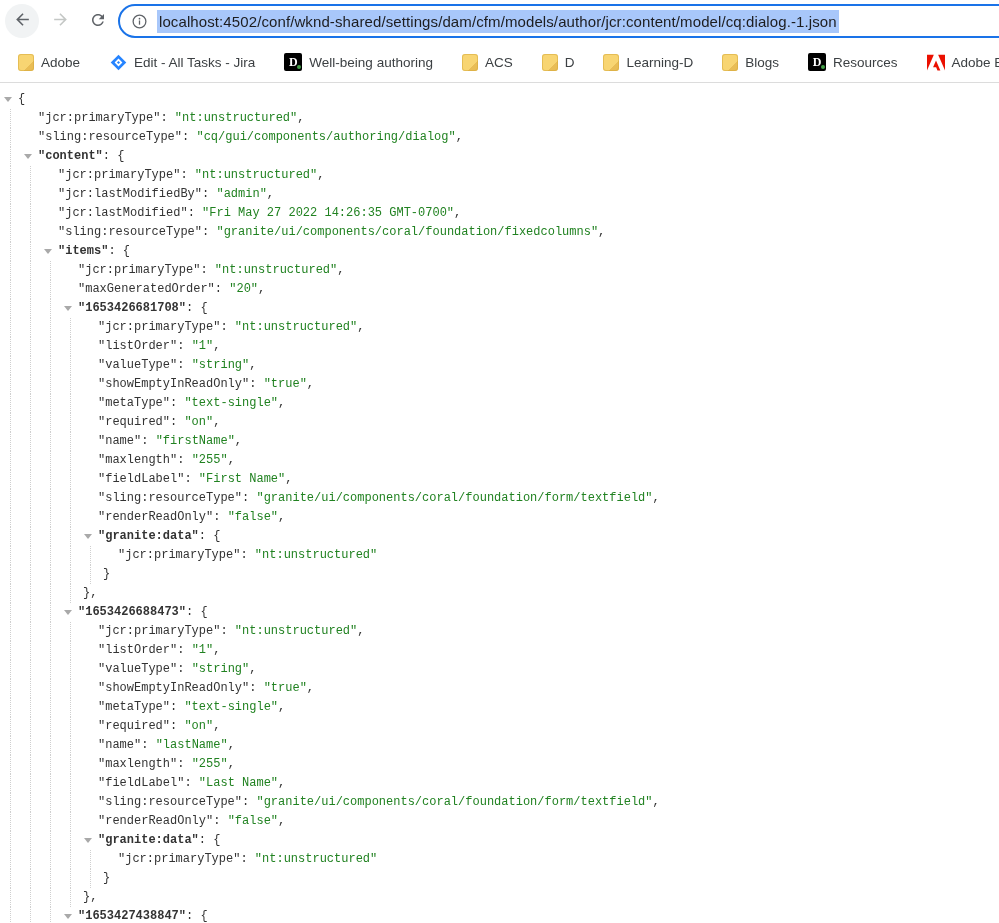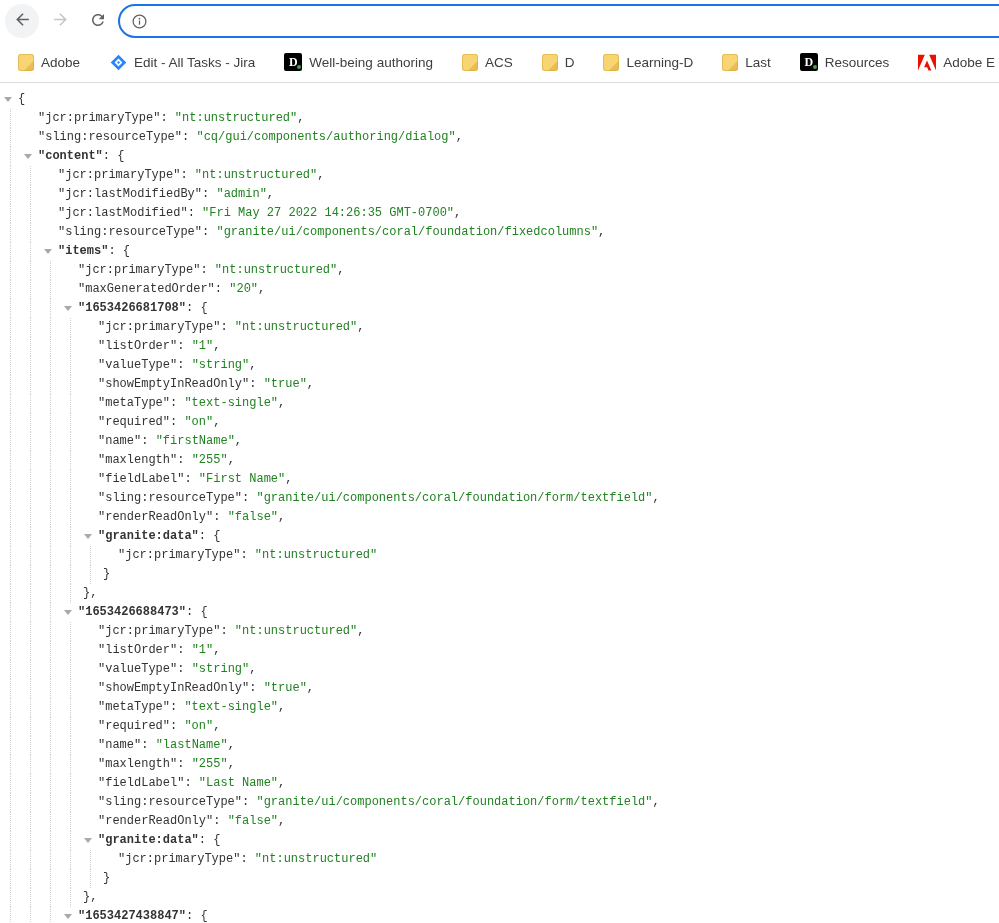--- a/index.html
+++ b/index.html
@@ -98,20 +98,21 @@
       </span>
     </button>
     <div class="omnibox">
       <span class="omni-info">
         <svg width="17" height="17" viewBox="0 0 24 24">
           <circle cx="12" cy="12" r="9" fill="none" stroke="#5f6368" stroke-width="1.8"></circle>
           <circle cx="12" cy="8" r="1.2" fill="#5f6368"></circle>
           <rect x="11.1" y="10.5" width="1.8" height="6" fill="#5f6368"></rect>
         </svg>
       </span>
+      <span class="url-text">localhost:4502/conf/wknd-shared/settings/dam/cfm/models/author/jcr:content/model/cq:dialog.-1.json</span>
     </div>
   </div>
 
   <div class="bookmarks">
       <div class="bm">
         <span class="bi folder"></span>
         <span class="bl">Adobe</span>
       </div>
       <div class="bm">
         <span class="bi">
@@ -134,21 +135,21 @@
       <div class="bm">
         <span class="bi folder"></span>
         <span class="bl">D</span>
       </div>
       <div class="bm">
         <span class="bi folder"></span>
         <span class="bl">Learning-D</span>
       </div>
       <div class="bm">
         <span class="bi folder"></span>
-        <span class="bl">Last</span>
+        <span class="bl">Blogs</span>
       </div>
       <div class="bm">
         <span class="bi dbadge">D<span class="dot"></span></span>
         <span class="bl">Resources</span>
       </div>
       <div class="bm">
         <span class="bi">
           <svg width="19" height="17" viewBox="0 0 24 21">
             <g fill="#EB1000">
               <polygon points="14.9,0 24,0 24,21"></polygon>

